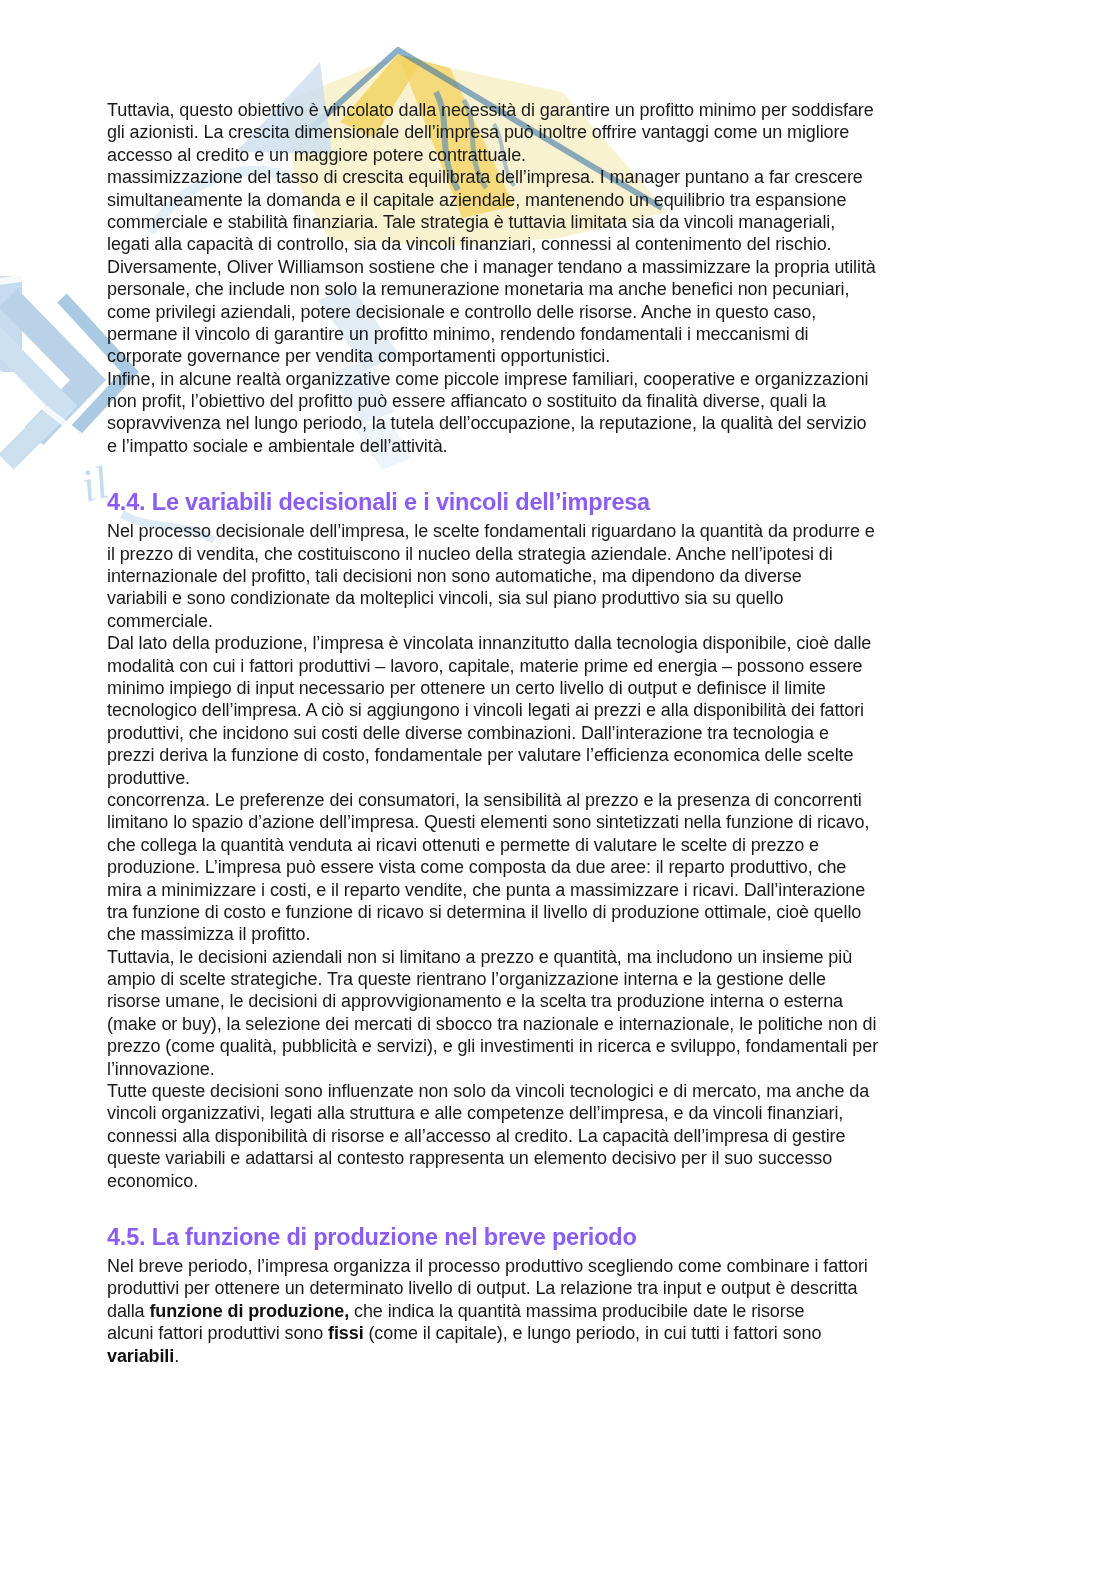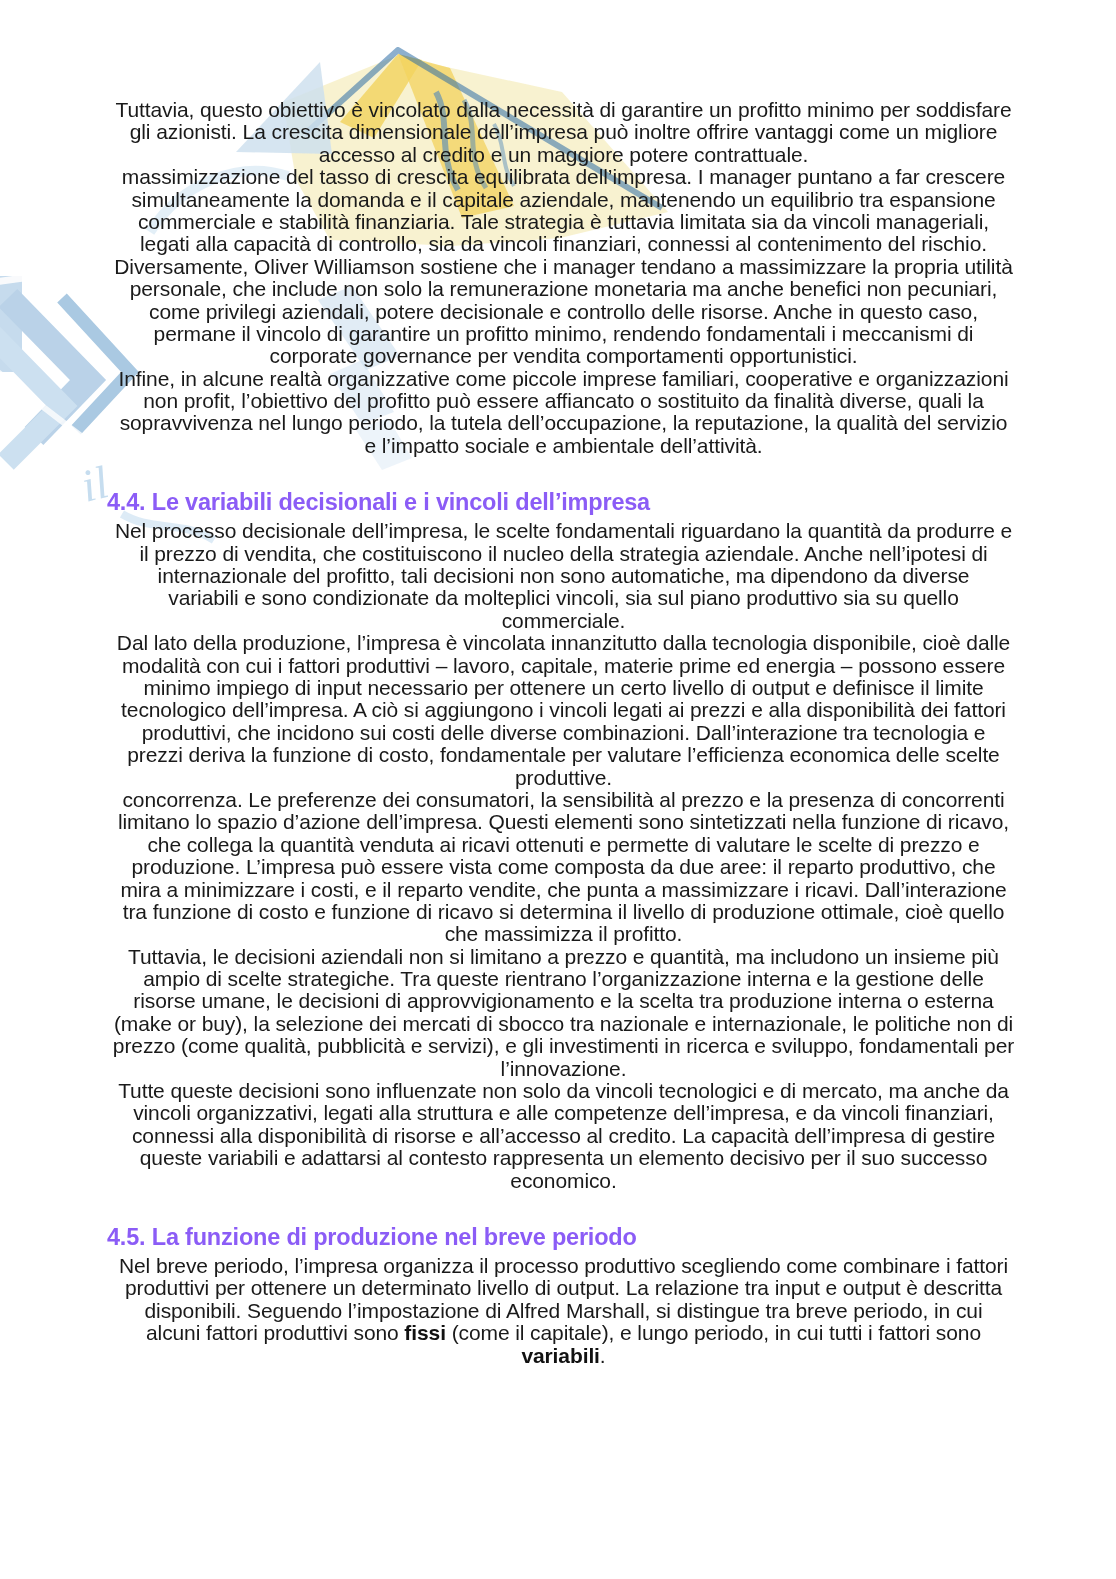--- a/index.html
+++ b/index.html
@@ -13,26 +13,25 @@
   .page{position:absolute;inset:0;background:#ffffff;}
   .watermark{position:absolute;left:0;top:0;z-index:0;filter:blur(.5px);}
   .content{
     position:absolute;left:0;top:0;z-index:1;
     box-sizing:border-box;
     width:1116px;
     padding:99px 96px 0 107px;
   }
   .para .line{
     white-space:nowrap;
-    font-size:21px;
+    font-size:18px;
     line-height:22.4px;
     height:22.4px;
     color:#1a1a1a;
     letter-spacing:-0.1px;
-    text-align:center;
   }
   .para .line b{font-weight:bold;color:#111;}
   .heading{
     font-size:23.5px;
     font-weight:bold;
     color:#8b5cf6;
     line-height:30px;
     margin:30px 0 3px 0;
     white-space:nowrap;
     letter-spacing:-0.2px;
@@ -125,18 +124,18 @@
         <div class="line">Tutte queste decisioni sono influenzate non solo da vincoli tecnologici e di mercato, ma anche da</div>
         <div class="line">vincoli organizzativi, legati alla struttura e alle competenze dell’impresa, e da vincoli finanziari,</div>
         <div class="line">connessi alla disponibilità di risorse e all’accesso al credito. La capacità dell’impresa di gestire</div>
         <div class="line">queste variabili e adattarsi al contesto rappresenta un elemento decisivo per il suo successo</div>
         <div class="line">economico.</div>
       </div>
       <div class="heading">4.5. La funzione di produzione nel breve periodo</div>
       <div class="para">
         <div class="line">Nel breve periodo, l’impresa organizza il processo produttivo scegliendo come combinare i fattori</div>
         <div class="line">produttivi per ottenere un determinato livello di output. La relazione tra input e output è descritta</div>
-        <div class="line">disponibili. Seguendo l’impostazione di Alfred Marshall, si distingue tra breve periodo, in cui</div>
+        <div class="line">dalla <b>funzione di produzione,</b> che indica la quantità massima producibile date le risorse</div>
         <div class="line">alcuni fattori produttivi sono <b>fissi</b> (come il capitale), e lungo periodo, in cui tutti i fattori sono</div>
         <div class="line"><b>variabili</b>.</div>
       </div>
     </div>
 </div>
 
 </body></html>

